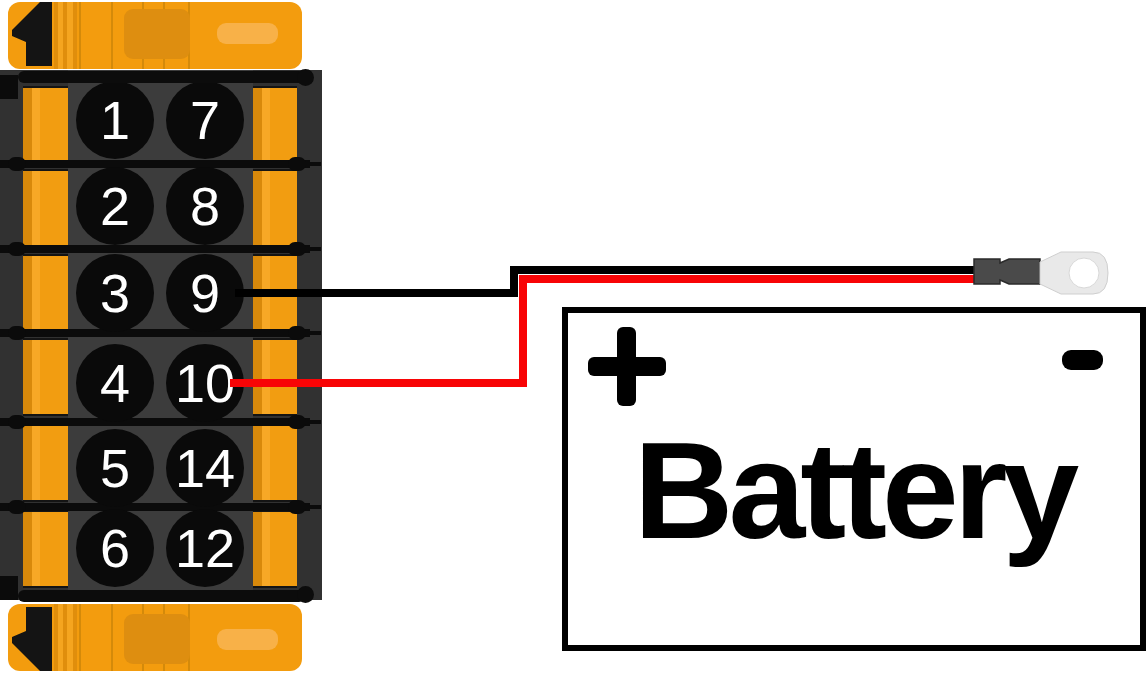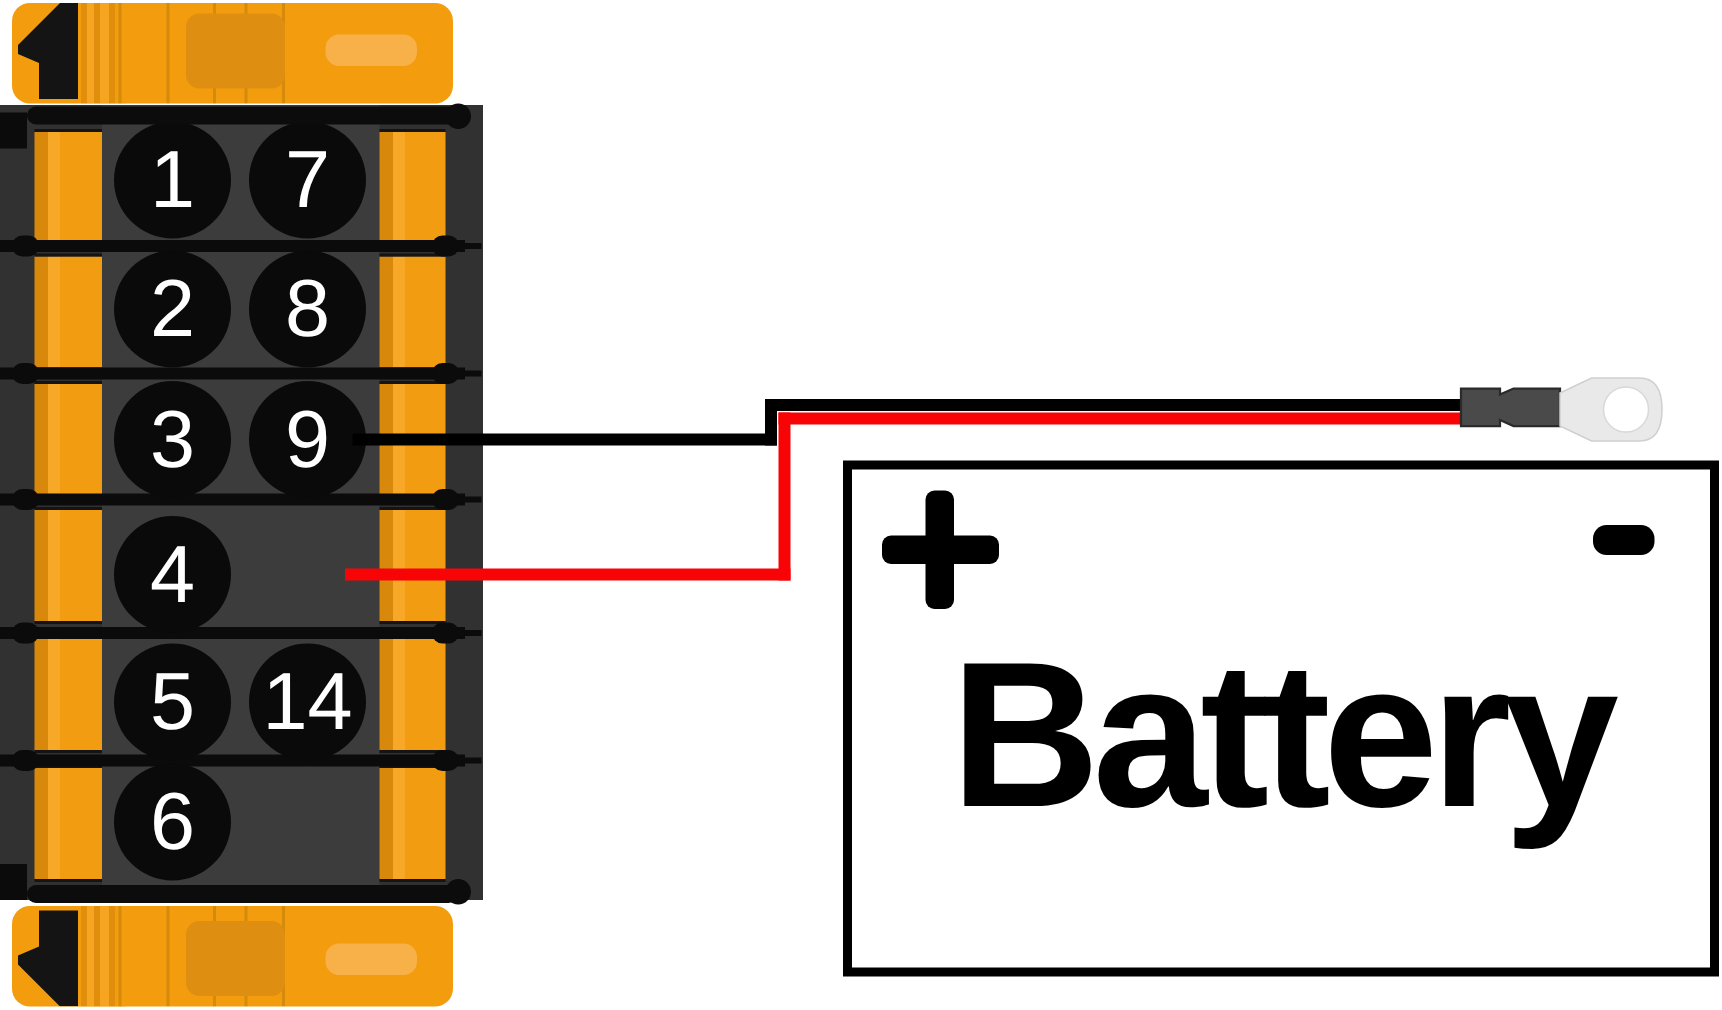--- a/index.html
+++ b/index.html
@@ -106,21 +106,23 @@
       <div class="pin" style="left:76px;top:11px">1</div>
       <div class="pin" style="left:76px;top:97px">2</div>
       <div class="pin" style="left:76px;top:184px">3</div>
       <div class="pin" style="left:76px;top:274px">4</div>
       <div class="pin" style="left:76px;top:359px">5</div>
       <div class="pin" style="left:76px;top:439px">6</div>
 
       <div class="pin" style="left:166px;top:11px">7</div>
       <div class="pin" style="left:166px;top:97px">8</div>
       <div class="pin" style="left:166px;top:184px">9</div>
+      <div class="pin" style="left:166px;top:274px">10</div>
       <div class="pin" style="left:166px;top:359px">14</div>
+      <div class="pin" style="left:166px;top:439px">12</div>
     </div>
 
     <div class="edge-tab" style="top:75px"></div>
     <div class="edge-tab" style="top:576px"></div>
 
     <div class="band" style="top:71px"></div>
     <div class="band-dot" style="top:69px"></div>
     <div class="band" style="top:590px"></div>
     <div class="band-dot" style="top:586px"></div>
 

